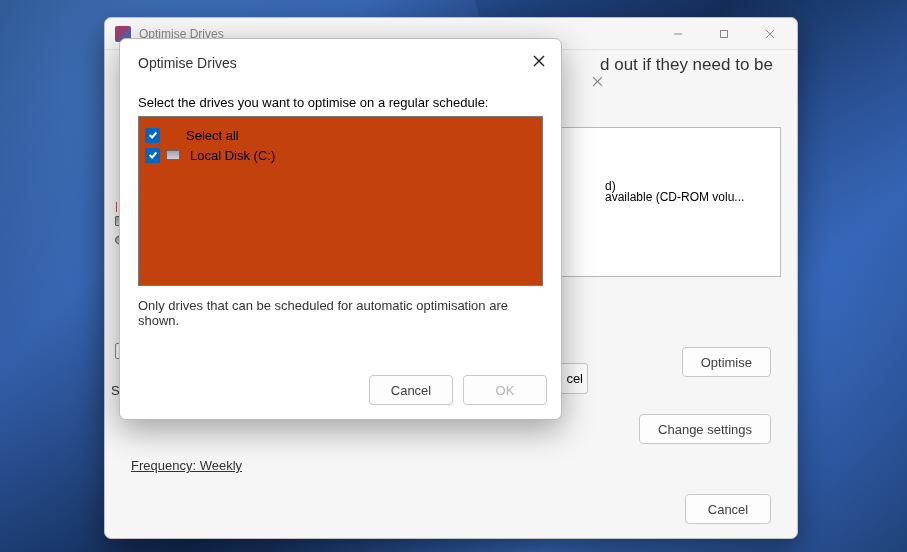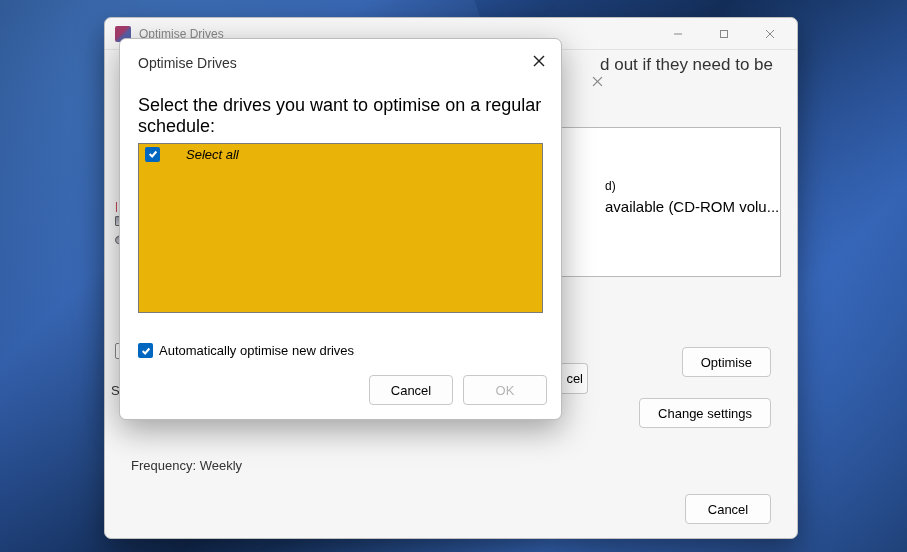--- a/index.html
+++ b/index.html
@@ -70,21 +70,21 @@
 }
 .disk-icon {
   width: 14px; height: 10px; margin-right: 4px;
   border: 1px solid #666; background: linear-gradient(#a0a0b0,#cfcfd8); border-radius: 1px;
   display: inline-block;
 }
 
 .btn {
   height: 30px; min-width: 86px; padding: 0 18px;
   background: #fdfdfd; border: 1px solid #c8c8c8; border-radius: 4px;
-  font-size: 13px; color: #000000; cursor: pointer;
+  font-size: 13px; color: #404040; cursor: pointer;
   display: inline-flex; align-items: center; justify-content: center;
 }
 .btn.disabled { color: #b5b5b5; }
 
 .parent-optimise-row {
   position: absolute; right: 26px; top: 297px;
   display: flex; gap: 10px;
 }
 
 .parent-cancel-clip {
@@ -92,28 +92,28 @@
   overflow: hidden; border: 1px solid #c8c8c8; border-left: none; border-radius: 0 4px 4px 0;
   background: #fdfdfd; display: flex; align-items: center; justify-content: flex-end;
   padding-right: 4px; font-size: 13px;
 }
 
 .close-row {
   position: absolute; right: 26px; bottom: 14px;
 }
 
 .change-settings-row {
-  position: absolute; right: 26px; top: 348px; padding-left: 16px;
+  position: absolute; right: 26px; top: 364px; padding-left: 16px;
 }
 
 .schedule-block {
   position: absolute; left: 6px; top: 333px; font-size: 13px; color: #333;
 }
 .schedule-block .sched-label { margin-bottom: 60px; }
-.schedule-block .freq { margin-left: 20px; margin-top: 4px; }
+.schedule-block .freq { margin-left: 20px; margin-top: 4px; text-decoration: underline; }
 
 .inline-checkbox-clip {
   position: absolute; left: 10px; top: 293px;
   width: 16px; height: 16px; border: 1px solid #888; border-radius: 2px; background: #fff;
 }
 
 
 .modal {
   position: absolute;
   left: 119px; top: 38px;
@@ -125,28 +125,27 @@
   padding: 16px 18px 14px 18px;
 }
 .modal-title { font-size: 14px; color: #333; margin-bottom: 2px; }
 .modal-close {
   position: absolute; right: 10px; top: 10px;
   width: 24px; height: 24px; display: flex; align-items: center; justify-content: center;
   cursor: pointer; color: #222;
 }
 .modal-close svg { width: 12px; height: 12px; }
 
-.modal-sub { margin-top: 24px; font-size: 18px; }
+.modal-sub { margin-top: 24px; font-size: 13px; }
 
 .drive-listbox {
   margin-top: 6px;
   border: 1px solid #7a7a7a;
-  height: 170px; background: #eab308;
-  padding: 0 6px;
-  font-style: italic;
+  height: 170px; background: #c2410c;
+  padding: 8px 6px;
 }
 .list-item {
   display: flex; align-items: center; height: 20px; gap: 6px;
 }
 .chk {
   width: 15px; height: 15px; border-radius: 2px; background: #0067c0;
   display: inline-flex; align-items: center; justify-content: center;
 }
 .chk svg { width: 10px; height: 10px; stroke: #fff; stroke-width: 2.5; fill: none; }
 
@@ -165,21 +164,21 @@
   position: absolute; left: 586px; top: 70px;
   width: 22px; height: 22px; color: #777;
   display: flex; align-items: center; justify-content: center;
 }
 .stray-close svg { width: 11px; height: 11px; }
 
 .fragment-right {
   position: absolute; left: 600px; top: 55px; font-size: 17px; color: #333;
 }
 .status-frag1 { position: absolute; left: 605px; top: 179px; font-size: 12px; }
-.status-frag2 { position: absolute; left: 605px; top: 198px; font-size: 15px; }
+.status-frag2 { position: absolute; left: 605px; top: 190px; font-size: 12px; }
 
 .parent-drive-shadow {
   position: absolute; left: 10px; top: 150px; width: 10px; height: 60px; overflow: hidden;
 }
 .parent-drive-shadow .disk-icon { margin-top: 4px; }
 </style>
 </head>
 <body>
 <div class="bg-swirl"></div>
 
@@ -278,31 +277,33 @@
   <div class="drive-listbox">
     <div class="list-item">
       <span class="chk">
         <svg viewBox="0 0 12 12">
             <polyline points="2,6 5,9 10,3"></polyline>
           </svg>
       </span>
       <span style="width:14px;"></span>
       <span>Select all</span>
     </div>
-  </div>
-
-
-  <div class="auto-row">
-    <span class="chk">
-      <svg viewBox="0 0 12 12">
-          <polyline points="2,6 5,9 10,3"></polyline>
-        </svg>
-    </span>
-    <span>Automatically optimise new drives</span>
-  </div>
+    <div class="list-item">
+      <span class="chk">
+        <svg viewBox="0 0 12 12">
+            <polyline points="2,6 5,9 10,3"></polyline>
+          </svg>
+      </span>
+      <span class="disk-icon"></span>
+      <span>Local Disk  (C:)</span>
+    </div>
+  </div>
+
+  <div class="hint-small">Only drives that can be scheduled for automatic optimisation are shown.</div>
+
 
   <div class="modal-buttons">
     <button class="btn" style="min-width:84px;">
       <span>Cancel</span>
     </button>
     <button class="btn disabled" style="min-width:84px;">
       <span>OK</span>
     </button>
   </div>
 </div>

